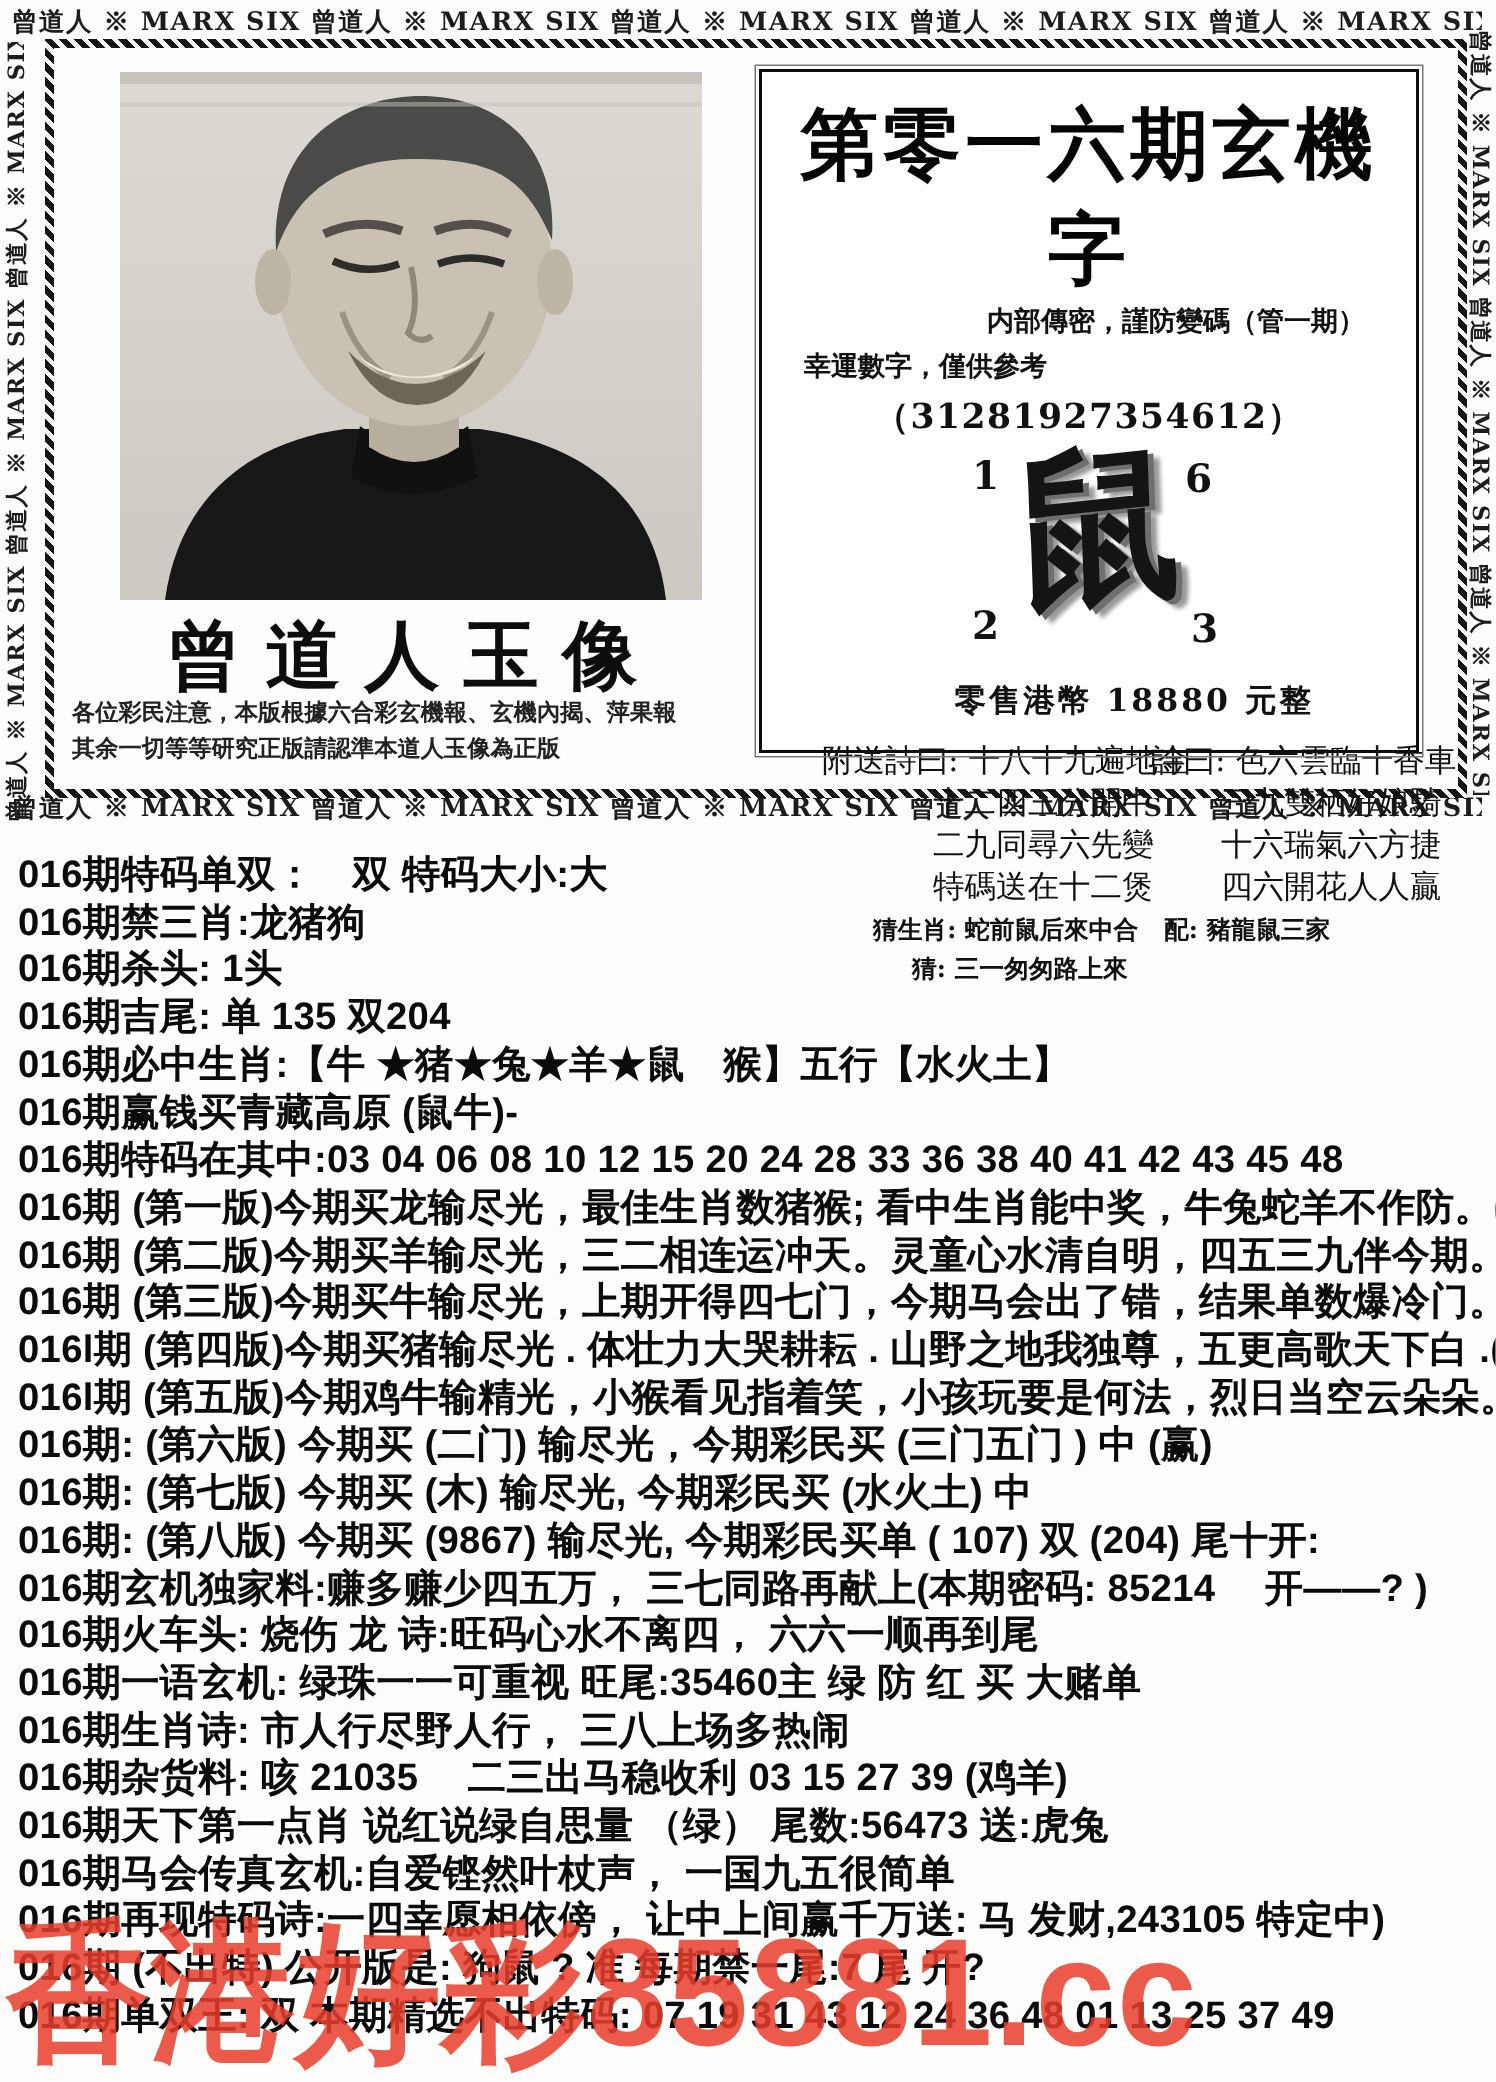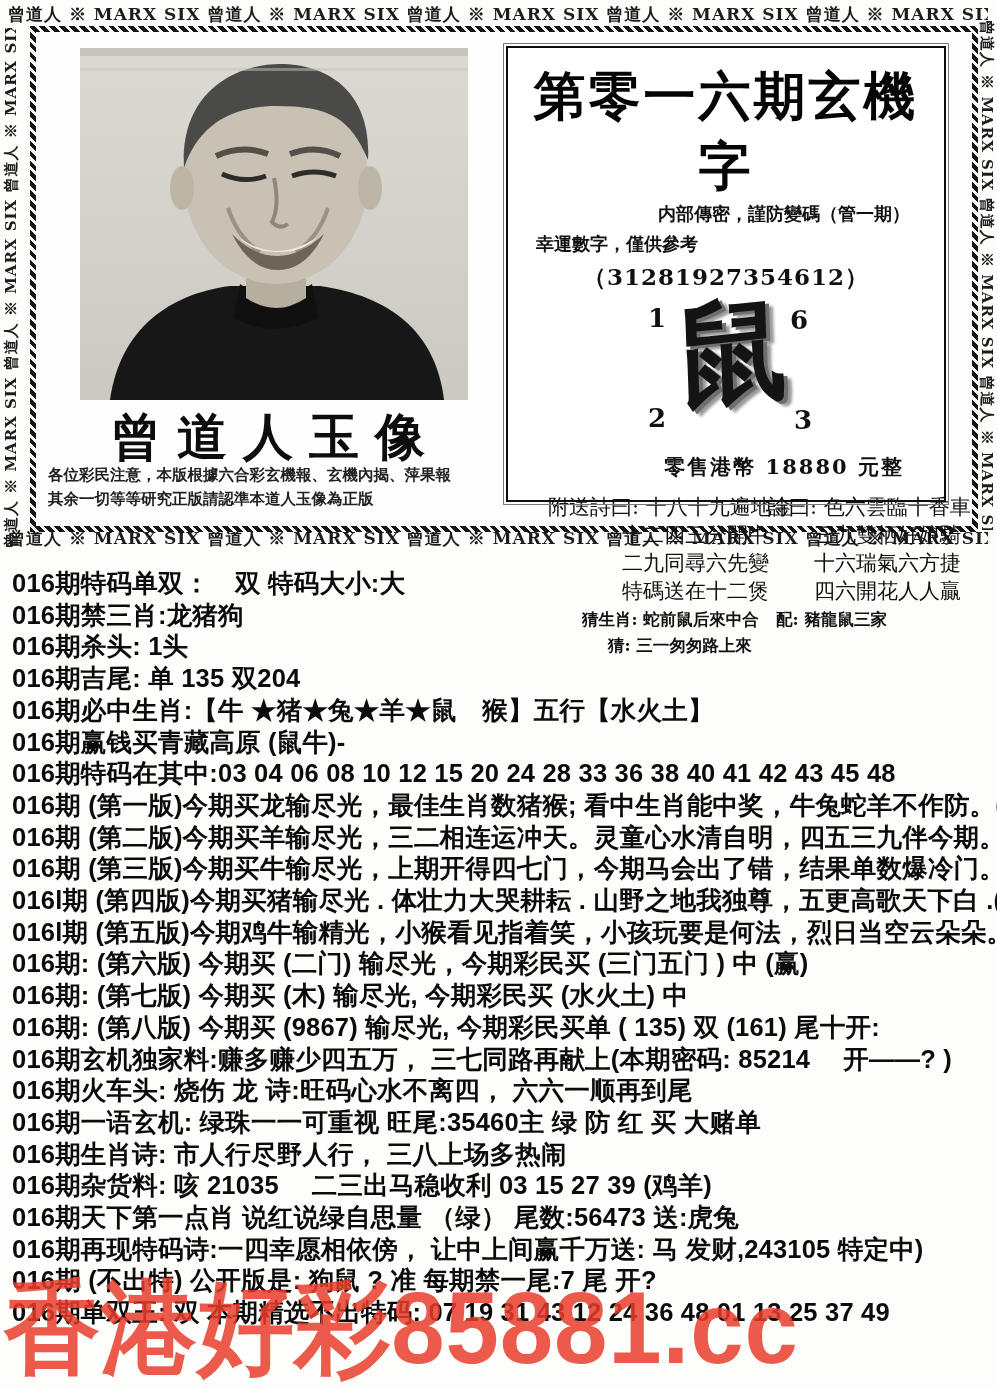--- a/index.html
+++ b/index.html
@@ -56,21 +56,21 @@
   .glyph{
     position:absolute;left:168px;top:2px;font-size:112px;line-height:110px;font-weight:900;
     font-family:"DejaVu Serif",serif;color:#141414;transform:rotate(-6deg) skewX(-4deg);
     text-shadow:4px 3px 0 #6f6f6f,8px 6px 3px #9a9a9a;
   }
   .corner{position:absolute;font-size:26px;font-weight:bold;font-family:"DejaVu Serif",serif;}
   .corner.tl{left:140px;top:8px;}
   .corner.tr{left:282px;top:10px;}
   .corner.bl{left:140px;top:108px;}
   .corner.br{left:286px;top:110px;}
-  .price{margin-top:8px;text-align:right;padding-right:40px;font-size:21px;font-weight:bold;letter-spacing:2px;}
+  .price{margin-top:8px;text-align:right;padding-right:68px;font-size:21px;font-weight:bold;letter-spacing:2px;}
   .poems{display:flex;margin-top:12px;padding-left:40px;font-size:21px;font-weight:normal;line-height:28px;}
   .poem-col{white-space:nowrap;}
   .poem-col.left{width:220px;}
   .poem-col .pline{padding-left:74px;}
   .poem-col.left .first{display:flex;}
   .guess-block{margin-top:2px;padding-left:74px;font-size:16.5px;font-weight:bold;line-height:26px;white-space:nowrap;}
   .guess-block .g2{padding-left:26px;}
   
   .body-lines{position:absolute;left:12px;top:568px;width:978px;}
   .bline{
@@ -194,25 +194,26 @@
     <div class="bline b">016期必中生肖:【牛 ★猪★兔★羊★鼠　猴】五行【水火土】</div>
     <div class="bline">016期赢钱买青藏高原 (鼠牛)-</div>
     <div class="bline b">016期特码在其中:03 04 06 08 10 12 15 20 24 28 33 36 38 40 41 42 43 45 48</div>
     <div class="bline">016期 (第一版)今期买龙输尽光，最佳生肖数猪猴; 看中生肖能中奖，牛兔蛇羊不作防。(分)</div>
     <div class="bline">016期 (第二版)今期买羊输尽光，三二相连运冲天。灵童心水清自明，四五三九伴今期。( 迹 )</div>
     <div class="bline">016期 (第三版)今期买牛输尽光，上期开得四七门，今期马会出了错，结果单数爆冷门。(闪)</div>
     <div class="bline">016l期 (第四版)今期买猪输尽光 . 体壮力大哭耕耘 . 山野之地我独尊，五更高歌天下白 .( 斯 )</div>
     <div class="bline">016l期 (第五版)今期鸡牛输精光，小猴看见指着笑，小孩玩要是何法，烈日当空云朵朵。</div>
     <div class="bline b">016期: (第六版) 今期买 (二门) 输尽光，今期彩民买 (三门五门 )  中  (赢)</div>
     <div class="bline b">016期: (第七版) 今期买 (木)  输尽光, 今期彩民买 (水火土) 中</div>
-    <div class="bline">016期: (第八版) 今期买 (9867) 输尽光, 今期彩民买单 ( 135)   双 (161)  尾十开:</div>
+    <div class="bline">016期: (第八版) 今期买 (9867) 输尽光, 今期彩民买单 ( 107)   双 (204)  尾十开:</div>
     <div class="bline">016期玄机独家料:赚多赚少四五万， 三七同路再献上(本期密码: 85214　 开——? )</div>
     <div class="bline">016期火车头: 烧伤 龙 诗:旺码心水不离四， 六六一顺再到尾</div>
     <div class="bline b">016期一语玄机: 绿珠一一可重视 旺尾:35460主 绿  防 红 买 大赌单</div>
     <div class="bline">016期生肖诗: 市人行尽野人行， 三八上场多热闹</div>
     <div class="bline">016期杂货料: 咳  21035　 二三出马稳收利 03 15 27 39 (鸡羊)</div>
     <div class="bline b">016期天下第一点肖  说红说绿自思量 （绿）  尾数:56473 送:虎兔</div>
+    <div class="bline">016期马会传真玄机:自爱铿然叶杖声， 一国九五很简单</div>
     <div class="bline">016期再现特码诗:一四幸愿相依傍， 让中上间赢千万送: 马 发财,243105 特定中)</div>
     <div class="bline b">016期 (不出特) 公开版是:  狗鼠 ? 准  每期禁一尾:7  尾 开?</div>
     <div class="bline b">016期单双王:  双  本期精选不出特码: 07 19 31 43 12 24 36 48 01 13 25 37 49</div>
   </div>
 
 <div class="watermark" style="color: rgba(231, 61, 44, 0.85);">香港好彩85881.cc</div>
 
 </body></html>

